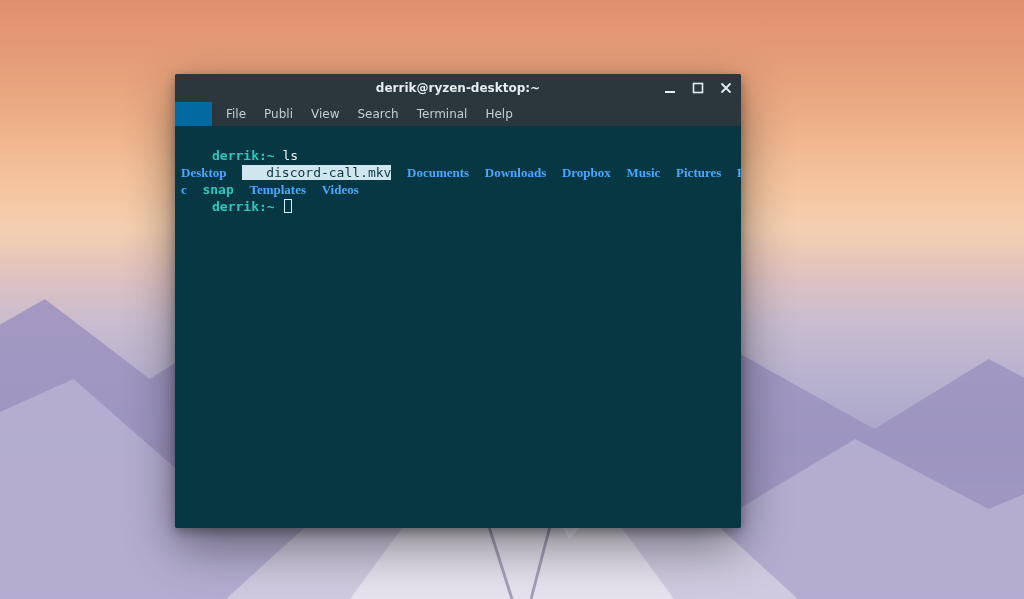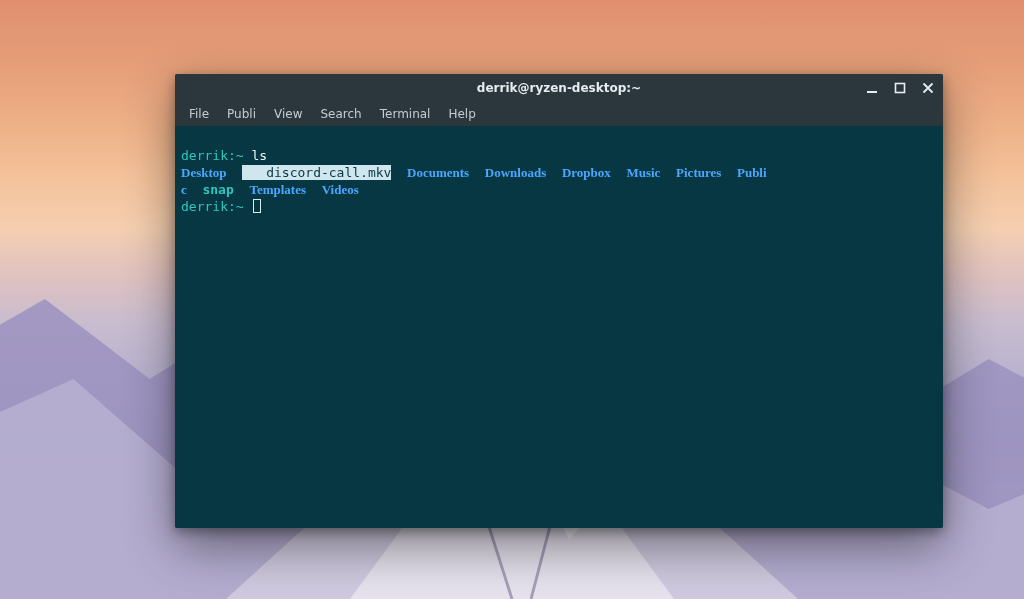--- a/index.html
+++ b/index.html
@@ -39,21 +39,21 @@
     height: 420px;
     pointer-events: none;
   }
   .mtn svg { width: 100%; height: 100%; display: block; }
 
   
   .window {
     position: absolute;
     left: 175px;
     top: 74px;
-    width: 768px;
+    width: 566px;
     height: 454px;
     background: #0369a1;
     border-radius: 2px;
     box-shadow: 0 18px 50px rgba(0,0,0,0.45), 0 4px 12px rgba(0,0,0,0.35);
     display: flex;
     flex-direction: column;
     overflow: hidden;
   }
 
   .titlebar {
@@ -96,41 +96,42 @@
   .menubar {
     height: 24px;
     background: #2b373d;
     color: #c6ccd0;
     display: flex;
     align-items: center;
     font-size: 12px;
     padding: 0 6px;
     gap: 2px;
     user-select: none;
+    margin-left: 37px;
   }
   .menubar .menu-item {
     padding: 2px 8px;
     border-radius: 2px;
     cursor: pointer;
   }
 
   .terminal-body {
     flex: 1;
     background: #073742;
     color: #cfeff0;
     font-family: "DejaVu Sans Mono", "Liberation Mono", Menlo, Consolas, monospace;
     font-size: 13px;
     line-height: 17px;
     padding: 4px 6px;
     white-space: pre;
     overflow: hidden;
     position: relative;
   }
 
-  .prompt   { color: #2ec7c0; font-weight: normal; }
+  .prompt   { color: #2ec7c0; font-weight: bold; margin-left: 31px; }
   .cmd      { color: #eaf6f6; }
   .dir      { color: #4aa7ff; font-weight: bold; font-family: Liberation Serif, serif; }
   .dir-snap { color: #2ec7c0; font-weight: bold; }
   .file-hl  { color: #073742; background: #d0e6ee; font-weight: normal; padding-left: 24px; }
 
   .cursor-block {
     display: inline-block;
     width: 8px;
     height: 14px;
     border: 1px solid #cfeff0;

